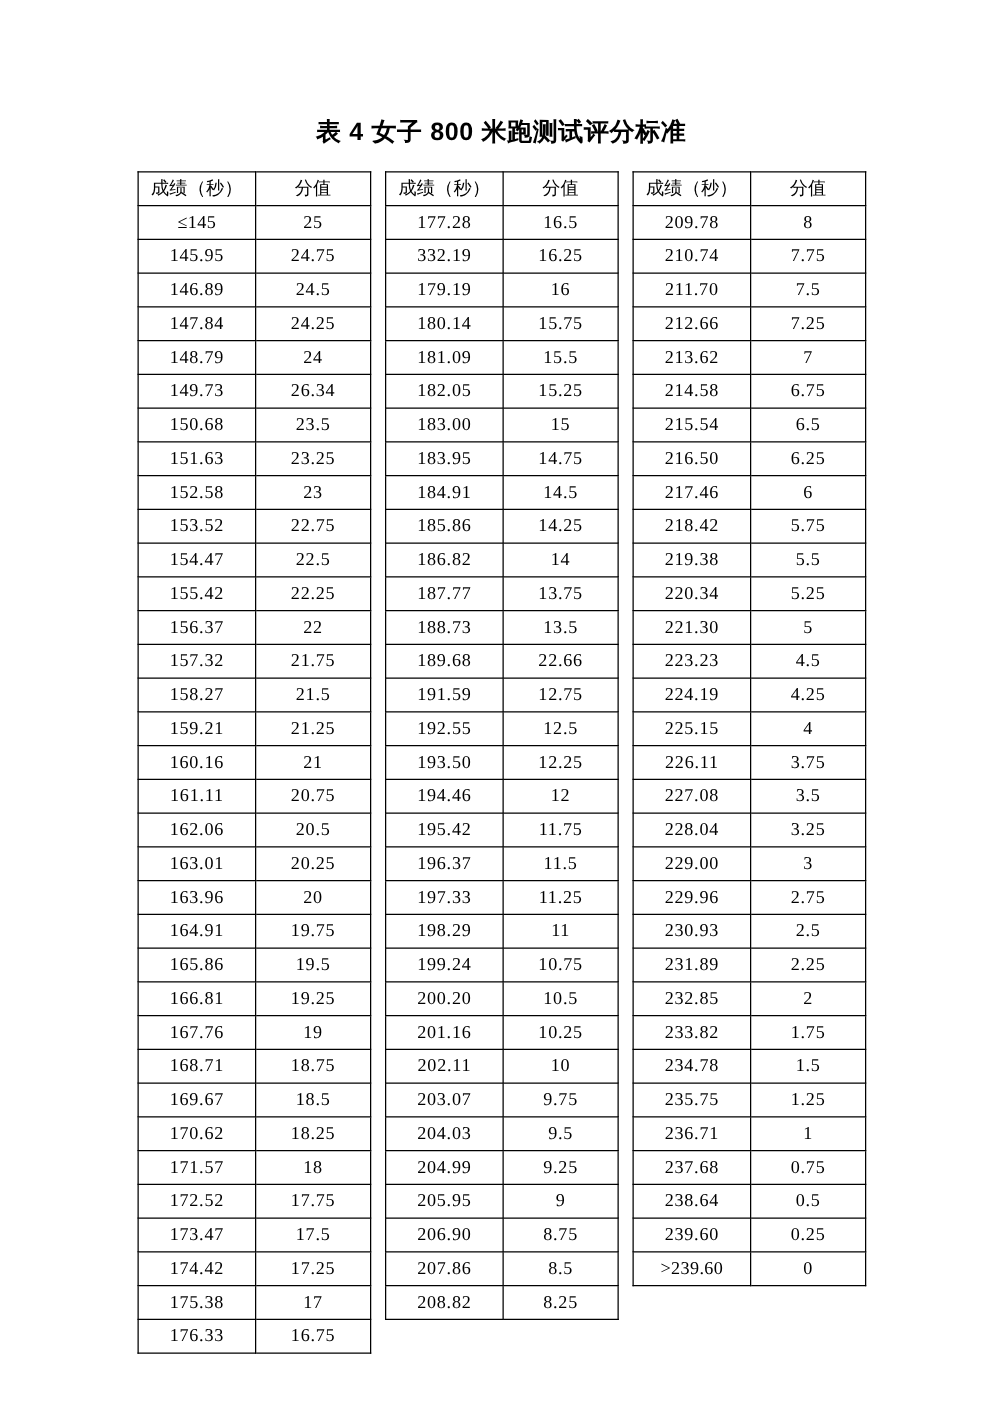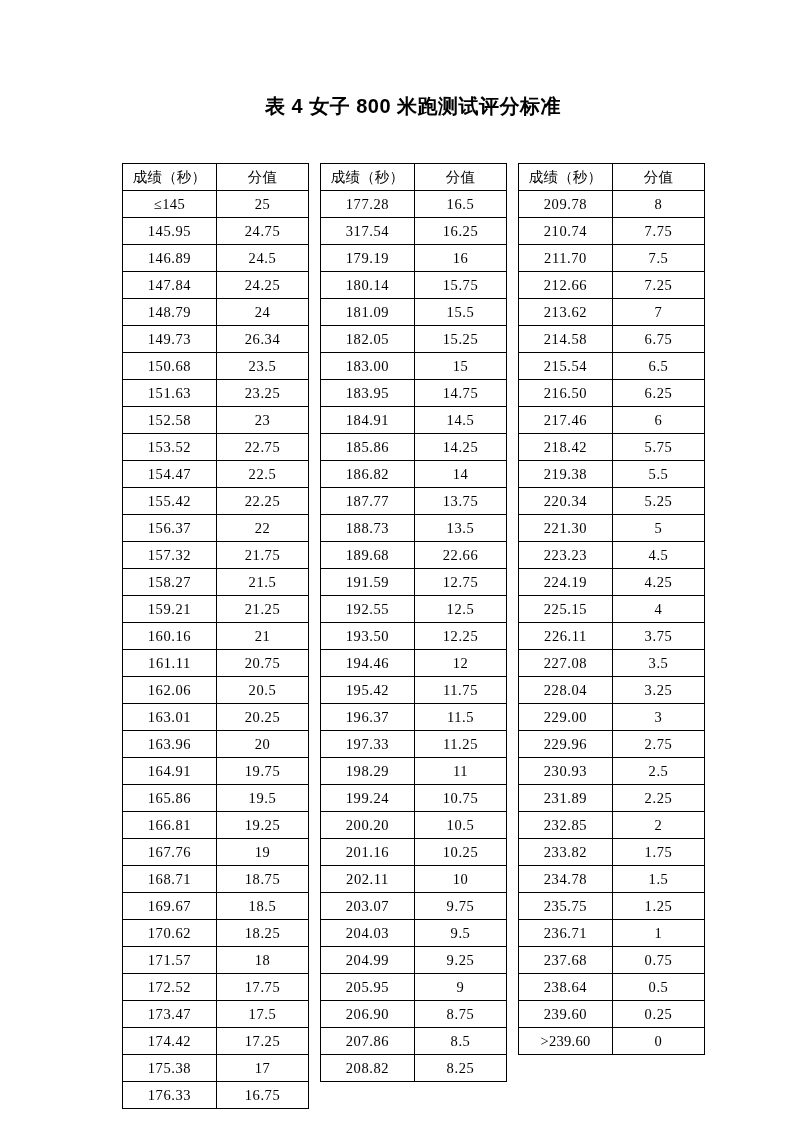--- a/index.html
+++ b/index.html
@@ -11,21 +11,21 @@
     width: 794px;
     height: 1123px;
     position: relative;
     font-family: "Liberation Serif", "DejaVu Serif", serif;
     color: #000000;
     overflow: hidden;
   }
 
   .page {
     position: absolute;
-    left: 16px;
+    left: 4px;
     top: 0;
     width: 694px;
     height: 1123px;
   }
 
   .doc-title {
     position: absolute;
     left: 0;
     top: 92px;
     width: 794px;
@@ -45,21 +45,20 @@
     width: 570px;
     display: flex;
     flex-direction: row;
     align-items: flex-start;
   }
 
   .score-table {
     border-collapse: collapse;
     table-layout: fixed;
     background: #ffffff;
-    margin-top: 26px;
   }
 
   .score-table.block-0,
   .score-table.block-1,
   .score-table.block-2 {
     width: 186px;
   }
 
   .gap {
     width: 11px;
@@ -270,21 +269,21 @@
           <th>成绩（秒）</th>
           <th>分值</th>
         </tr>
       </thead>
       <tbody>
           <tr>
             <td class="cell-num">177.28</td>
             <td class="cell-num">16.5</td>
           </tr>
           <tr>
-            <td class="cell-num">317.54</td>
+            <td class="cell-num">332.19</td>
             <td class="cell-num">16.25</td>
           </tr>
           <tr>
             <td class="cell-num">179.19</td>
             <td class="cell-num">16</td>
           </tr>
           <tr>
             <td class="cell-num">180.14</td>
             <td class="cell-num">15.75</td>
           </tr>

